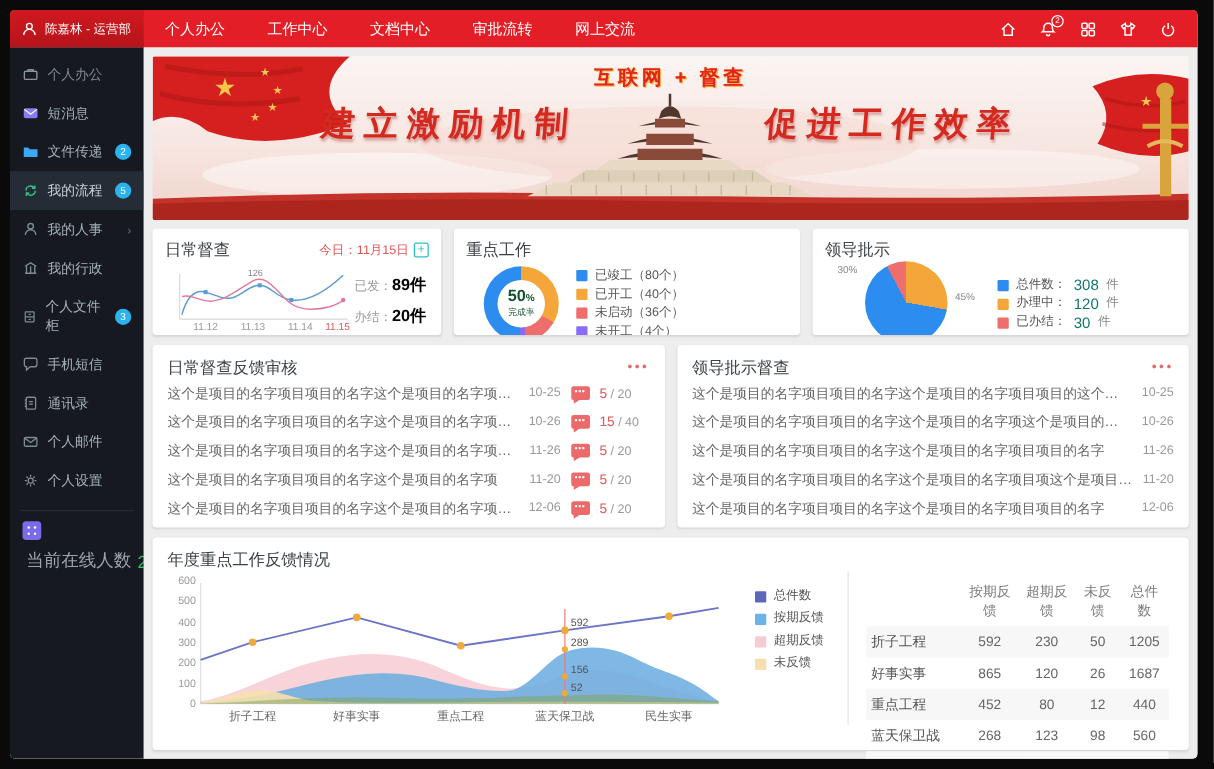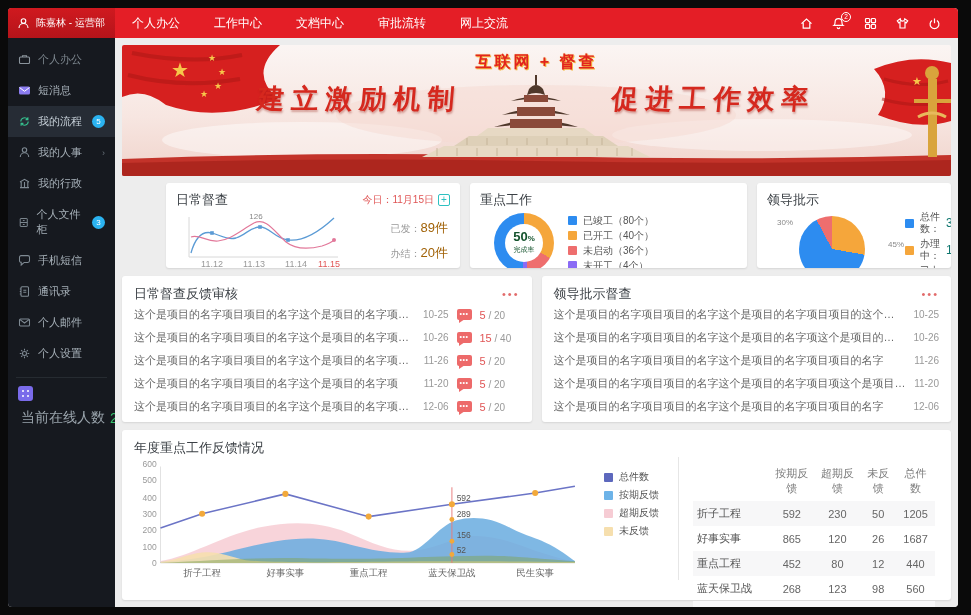--- a/index.html
+++ b/index.html
@@ -37,32 +37,32 @@
   .banner { height:131px; flex:none; position:relative; border-radius:2px; overflow:hidden; background:linear-gradient(180deg,#fbf5f3 0%,#f7e6e1 55%,#f0d3cb 100%); margin-bottom:7px; }
   .banner svg.decor { position:absolute; inset:0; width:100%; height:100%; }
   .tagline { position:absolute; top:7px; left:0; width:100%; text-align:center; font-size:16px; font-weight:bold; color:#e2231f; letter-spacing:3px; text-shadow:0 0 1px #f4b942, 1px 1px 0 #f4b942; }
   .slogans { position:absolute; top:36px; left:0; width:100%; display:flex; justify-content:center; gap:150px; font-family:"Liberation Serif","DejaVu Serif",serif; font-weight:bold; font-size:27px; color:#d5281e; letter-spacing:7px; transform:skewX(-5deg); text-shadow:1px 2px 2px rgba(150,30,20,.35); }
 
   
   .card { background:#fff; border-radius:3px; box-shadow:0 1px 2px rgba(0,0,0,.1); }
   .c-title { font-size:13px; color:#3c4146; }
   .row1 { display:flex; gap:10px; margin-bottom:8px; flex:none; }
   .row1 .card { height:85px; padding:8px 10px; position:relative; overflow:hidden; }
-  .card-daily { width:294px; flex:none;margin-left:44px; }
+  .card-daily { width:231px; flex:none; }
   .card-keywork { width:277px; flex:none; }
   .card-leader { flex:1; }
 
   .daily-head { display:flex; align-items:center; }
   .daily-date { margin-left:auto; color:#e05555; font-size:10px; display:flex; align-items:center; gap:4px; }
   .cal-icon { width:12px; height:12px; border:1px solid #2ec1c1; border-radius:2px; color:#2ec1c1; font-size:10px; line-height:10px; text-align:center; cursor:pointer; }
   .cal-icon::before { content:"+"; }
   .daily-body { display:flex; align-items:flex-start; }
   .daily-stats { margin-left:auto; padding:10px 2px 0 0; display:flex; flex-direction:column; gap:7px; }
   .stat-line { font-size:10px; color:#999; white-space:nowrap; }
-  .stat-line b { font-size:13px; color:#a16207; font-weight:normal; }
+  .stat-line b { font-size:13px; color:#000000; font-weight:bold; }
 
   .kw-body { display:flex; align-items:center; gap:14px; padding:4px 0 0 14px; }
   .donut { width:60px; height:60px; border-radius:50%; position:relative; flex:none;
     background:conic-gradient(#f5a63b 0deg 120deg, #ee6e6e 120deg 172deg, #8a6bf5 172deg 182deg, #2d8cf0 182deg 360deg); }
   .donut-center { position:absolute; left:11px; top:11px; width:38px; height:38px; border-radius:50%; background:#fff; display:flex; flex-direction:column; align-items:center; justify-content:center; color:#14532d; }
   .donut-val { font-size:13px; font-weight:bold; line-height:12px; }
   .donut-val .pct { font-size:8px; }
   .donut-sub { font-size:7px; }
   .legend { display:flex; flex-direction:column; gap:3px; }
   .lg-item { display:flex; align-items:center; gap:6px; font-size:10px; color:#555; line-height:12px; }
@@ -168,20 +168,27 @@
         <span>个人办公</span>
       </div>
 
       <div class="side-item">
         <svg width="13" height="13" viewBox="0 0 13 13">
             <rect x="1" y="2.5" width="11" height="8" rx="1.5" fill="#8b7cf0"></rect>
             <path d="M1.5 3.5 L6.5 7.3 L11.5 3.5" stroke="#fff" stroke-width="1" fill="none"></path>
           </svg>
         <span>短消息</span>
       </div>
+      <div class="side-item">
+        <svg width="13" height="13" viewBox="0 0 13 13">
+            <path d="M1 3 h3.6 l1.2 1.4 H12 v6.2 H1 Z" fill="#3da8f5"></path>
+          </svg>
+        <span>文件传递</span>
+        <span class="s-badge">2</span>
+      </div>
       <div class="side-item active">
         <svg width="13" height="13" viewBox="0 0 13 13">
             <path d="M2.8 6.5 A3.7 3.7 0 0 1 9.6 4.5 M9.9 2.3 v2.3 h-2.3 M10.2 6.5 A3.7 3.7 0 0 1 3.4 8.5 M3.1 10.7 V8.4 h2.3" fill="none" stroke="#35c08e" stroke-width="1.1"></path>
           </svg>
         <span>我的流程</span>
         <span class="s-badge">5</span>
       </div>
       <div class="side-item">
         <svg width="13" height="13" viewBox="0 0 13 13">
             <circle cx="6.5" cy="4" r="2.2" fill="none" stroke="#7f8a93" stroke-width="1.1"></circle>
@@ -364,21 +371,21 @@
             </div>
           </div>
         </div>
 
         <div class="card card-leader">
           <div class="c-title">领导批示</div>
           <div class="ld-body">
             <div class="pie-wrap">
               <div class="pie"></div>
               <span class="pie-lab" style="left:10px;top:0;">30%</span>
-              <span class="pie-lab" style="left:121px;top:22px;">45%</span>
+              <span class="pie-lab" style="left:104px;top:22px;">45%</span>
               <span class="pie-lab" style="left:18px;top:56px;">285%</span>
             </div>
             <div class="legend">
               <div class="lg-item">
                   <span class="lg-sq" style="background-color: rgb(45, 140, 240);"></span>
                   <span>总件数：</span>
                   <span class="lg-val">308</span>
                   <span class="lg-unit">件</span>
                 </div>
               <div class="lg-item">

